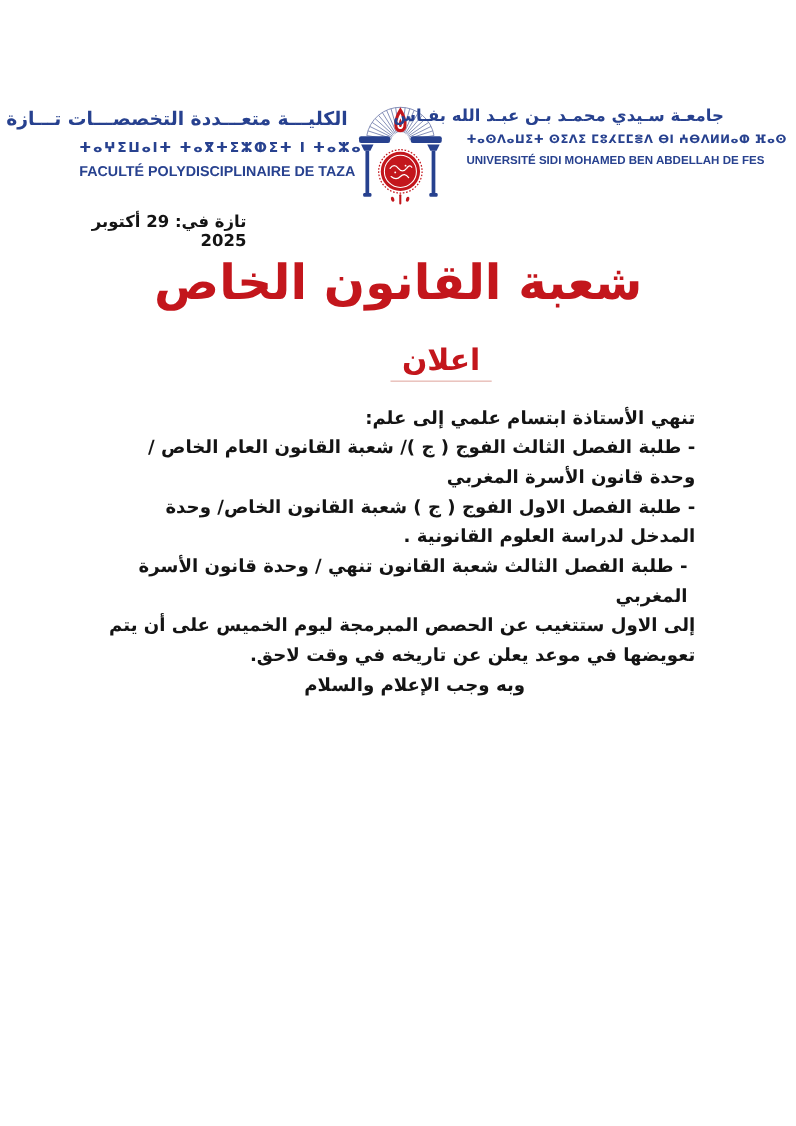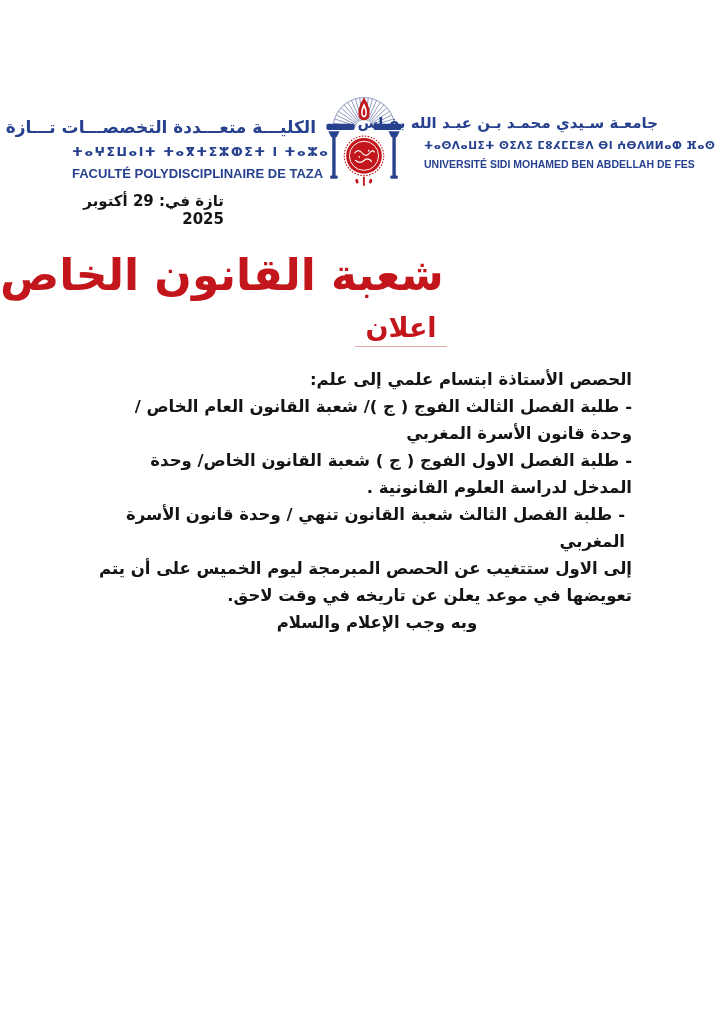--- a/index.html
+++ b/index.html
@@ -14,21 +14,20 @@
 
   
   .hdr-block { position: absolute; text-align: center; color: #27418f; }
   .hdr-faculty { left: 72px; top: 99px; width: 244px; }
   .hdr-university { left: 424px; top: 96px; width: 234px; }
 
   .hdr-arabic {
     direction: rtl;
     font-weight: bold;
     white-space: nowrap;
-    margin-top: 18px;
   }
   .hdr-faculty .hdr-arabic { font-size: 17px; letter-spacing: 0.5px; }
   .hdr-university .hdr-arabic { font-size: 15px; }
 
   .hdr-tifinagh {
     margin-top: 7px;
     font-weight: bold;
     white-space: nowrap;
   }
   .hdr-faculty .hdr-tifinagh { font-size: 12.5px; letter-spacing: 1.5px; }
@@ -52,23 +51,23 @@
     direction: rtl;
     text-align: right;
     font-size: 15px;
     font-weight: bold;
     color: #141414;
   }
 
   
   .doc-title {
     position: absolute;
-    left: 0; top: 249px; width: 724px;
+    left: 0; top: 232px; width: 724px;
     direction: rtl;
-    text-align: left;
+    text-align: center;
     font-size: 44px;
     font-weight: bold;
     color: #c3161c;
   }
   .announce-wrap {
     position: absolute;
     left: 0; top: 312px; width: 724px;
     text-align: center;
     padding-left: 39px;
   }
@@ -177,21 +176,21 @@
 
   <div class="date-line">تازة في:  29 أكتوبر  2025</div>
 
   <div class="doc-title">شعبة القانون الخاص</div>
 
   <div class="announce-wrap">
     <span class="announce">اعلان</span>
   </div>
 
   <div class="body-text">
-    <div>الحصص الأستاذة ابتسام علمي إلى علم:</div>
+    <div>تنهي الأستاذة ابتسام علمي إلى علم:</div>
     <div>- طلبة الفصل الثالث الفوج ( ج )/ شعبة القانون العام الخاص / وحدة قانون الأسرة المغربي</div>
     <div>- طلبة الفصل الاول  الفوج ( ج ) شعبة القانون الخاص/ وحدة المدخل لدراسة العلوم القانونية .</div>
     <div class="indent">-  طلبة الفصل الثالث  شعبة القانون تنهي / وحدة قانون الأسرة المغربي</div>
     <div>إلى الاول ستتغيب عن الحصص المبرمجة ليوم الخميس  على أن  يتم تعويضها في موعد يعلن عن تاريخه في وقت لاحق.</div>
     <div class="signoff">وبه وجب الإعلام والسلام</div>
   </div>
 
 </div>
 
 </body></html>

